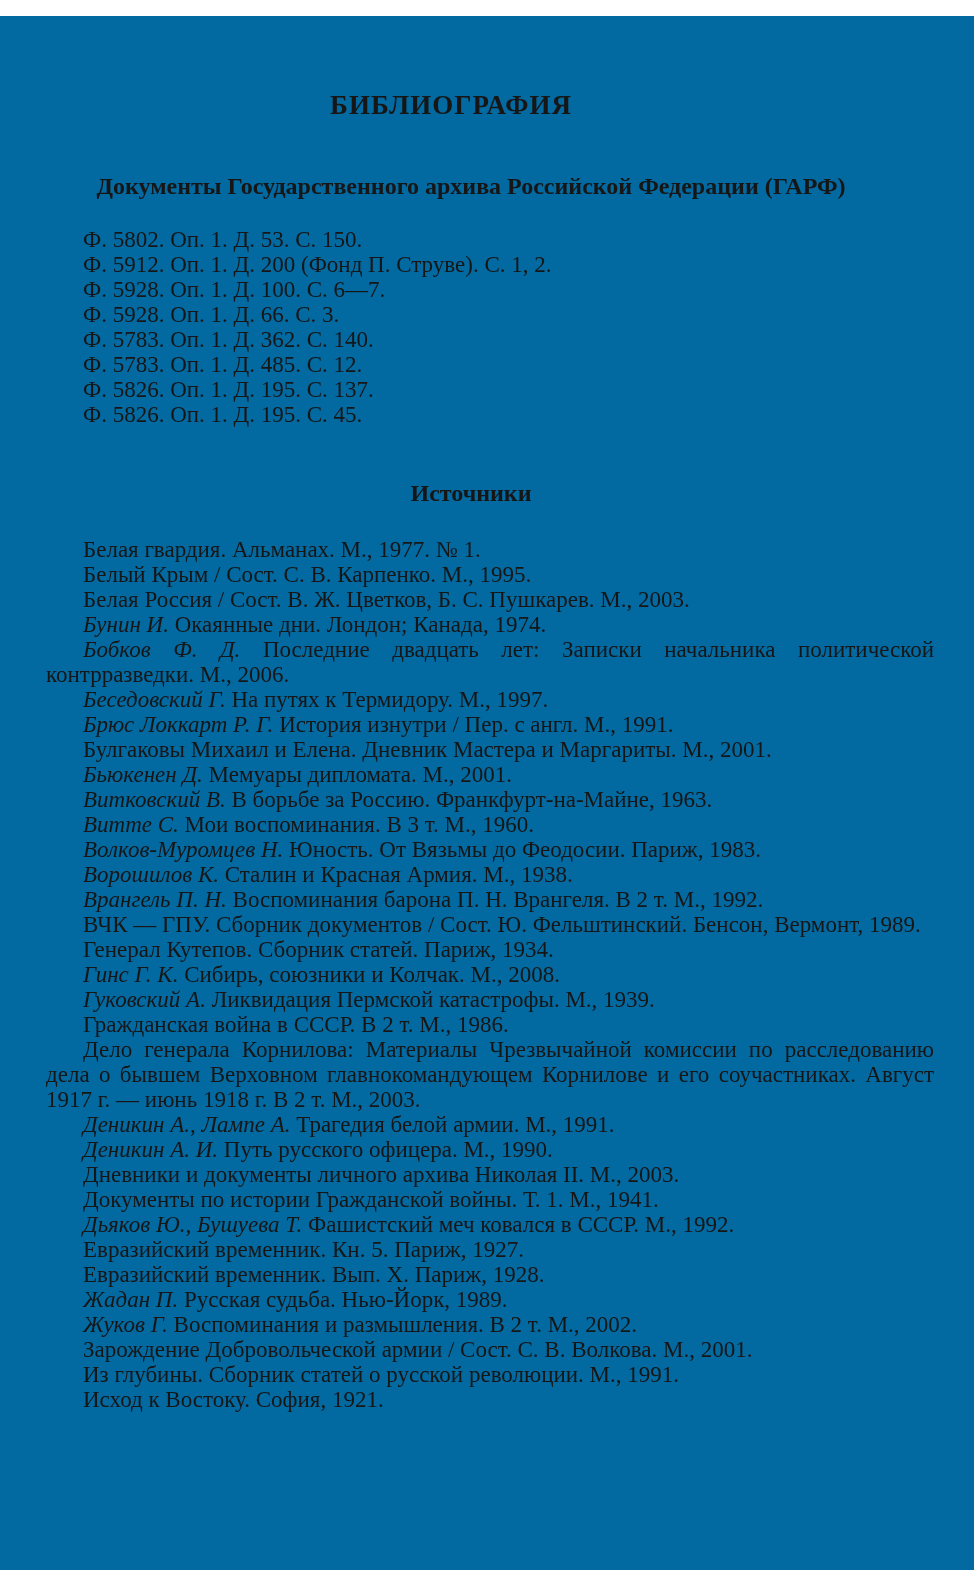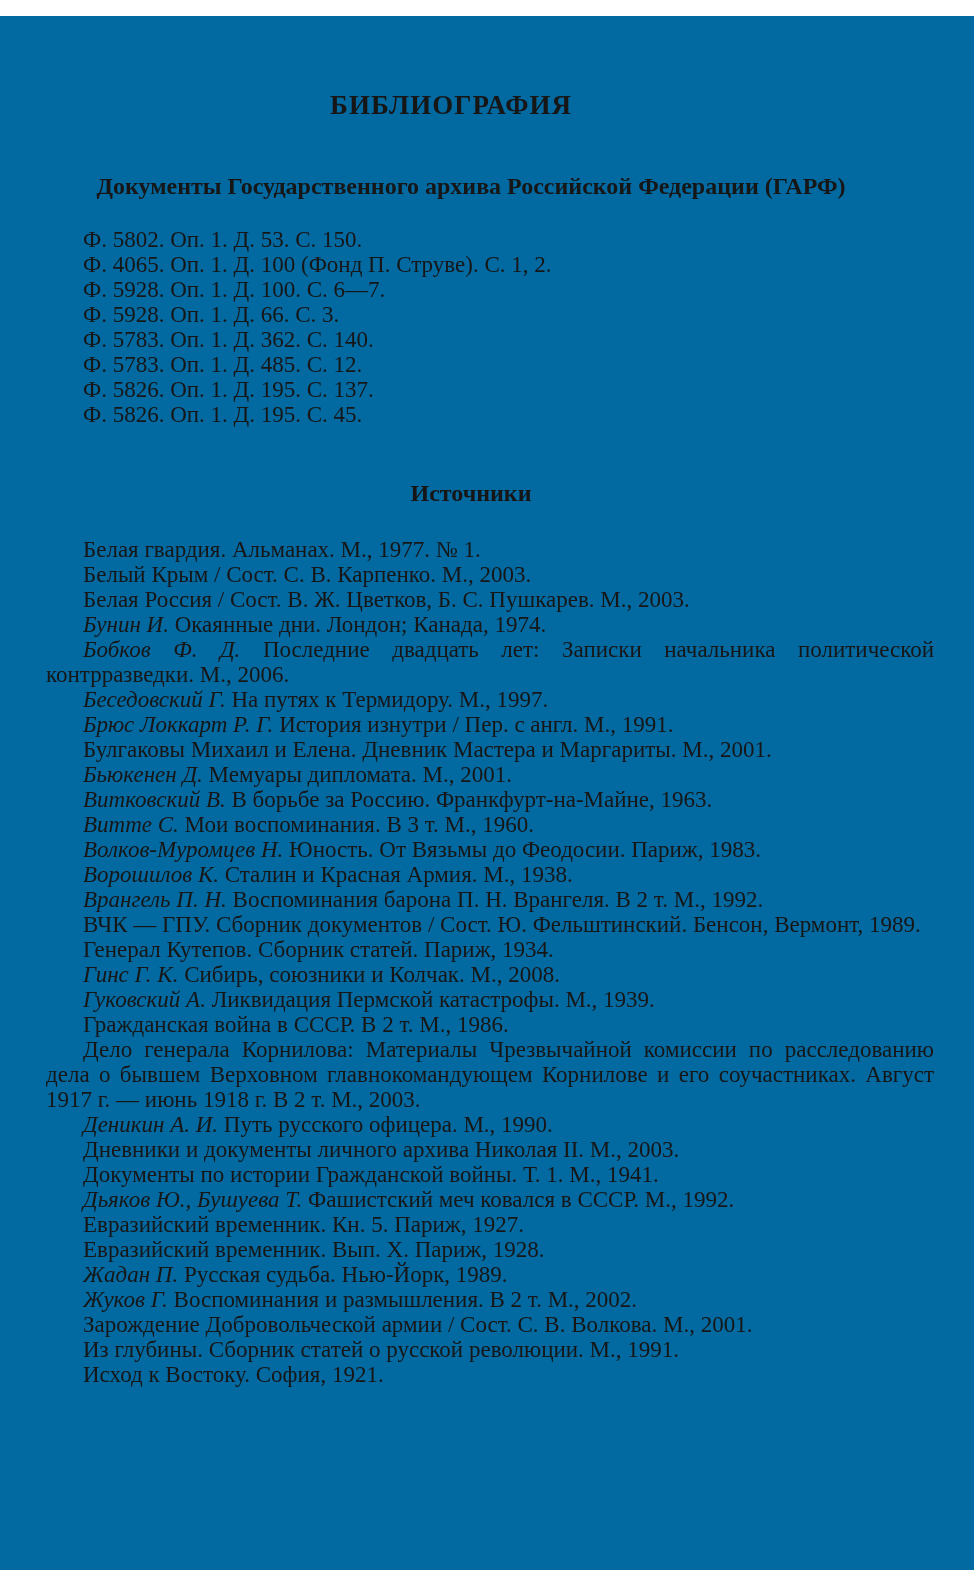--- a/index.html
+++ b/index.html
@@ -65,52 +65,53 @@
 <body>
 
 <div class="page">
 
   <h1 class="title">БИБЛИОГРАФИЯ</h1>
 
   <h2 class="section-heading heading-archive">Документы Государственного архива Российской Федерации (ГАРФ)</h2>
 
   <div class="entries archive-list">
       <p class="entry">Ф. 5802. Оп. 1. Д. 53. С. 150.</p>
-      <p class="entry">Ф. 4065. Оп. 1. Д. 100 (Фонд П. Струве). С. 1, 2.</p>
+      <p class="entry">Ф. 5912. Оп. 1. Д. 200 (Фонд П. Струве). С. 1, 2.</p>
       <p class="entry">Ф. 5928. Оп. 1. Д. 100. С. 6—7.</p>
       <p class="entry">Ф. 5928. Оп. 1. Д. 66. С. 3.</p>
       <p class="entry">Ф. 5783. Оп. 1. Д. 362. С. 140.</p>
       <p class="entry">Ф. 5783. Оп. 1. Д. 485. С. 12.</p>
       <p class="entry">Ф. 5826. Оп. 1. Д. 195. С. 137.</p>
       <p class="entry">Ф. 5826. Оп. 1. Д. 195. С. 45.</p>
     </div>
 
   <h2 class="section-heading heading-sources">Источники</h2>
 
   <div class="entries source-list">
       <p class="entry">Белая гвардия. Альманах. М., 1977. № 1.</p>
-      <p class="entry">Белый Крым / Сост. С. В. Карпенко. М., 2003.</p>
+      <p class="entry">Белый Крым / Сост. С. В. Карпенко. М., 1995.</p>
       <p class="entry">Белая Россия / Сост. В. Ж. Цветков, Б. С. Пушкарев. М., 2003.</p>
       <p class="entry"><i>Бунин И.</i> Окаянные дни. Лондон; Канада, 1974.</p>
       <p class="entry"><i>Бобков Ф. Д.</i> Последние двадцать лет: Записки начальника политической контрразведки. М., 2006.</p>
       <p class="entry"><i>Беседовский Г.</i> На путях к Термидору. М., 1997.</p>
       <p class="entry"><i>Брюс Локкарт Р. Г.</i> История изнутри / Пер. с англ. М., 1991.</p>
       <p class="entry">Булгаковы Михаил и Елена. Дневник Мастера и Маргариты. М., 2001.</p>
       <p class="entry"><i>Бьюкенен Д.</i> Мемуары дипломата. М., 2001.</p>
       <p class="entry"><i>Витковский В.</i> В борьбе за Россию. Франкфурт-на-Майне, 1963.</p>
       <p class="entry"><i>Витте С.</i> Мои воспоминания. В 3 т. М., 1960.</p>
       <p class="entry"><i>Волков-Муромцев Н.</i> Юность. От Вязьмы до Феодосии. Париж, 1983.</p>
       <p class="entry"><i>Ворошилов К.</i> Сталин и Красная Армия. М., 1938.</p>
       <p class="entry"><i>Врангель П. Н.</i> Воспоминания барона П. Н. Врангеля. В 2 т. М., 1992.</p>
       <p class="entry">ВЧК — ГПУ. Сборник документов / Сост. Ю. Фельштинский. Бенсон, Вермонт, 1989.</p>
       <p class="entry">Генерал Кутепов. Сборник статей. Париж, 1934.</p>
       <p class="entry"><i>Гинс Г. К.</i> Сибирь, союзники и Колчак. М., 2008.</p>
       <p class="entry"><i>Гуковский А.</i> Ликвидация Пермской катастрофы. М., 1939.</p>
       <p class="entry">Гражданская война в СССР. В 2 т. М., 1986.</p>
       <p class="entry">Дело генерала Корнилова: Материалы Чрезвычайной комиссии по расследованию дела о бывшем Верховном главнокомандующем Корнилове и его соучастниках. Август 1917 г. — июнь 1918 г. В 2 т. М., 2003.</p>
+      <p class="entry"><i>Деникин А., Лампе А.</i> Трагедия белой армии. М., 1991.</p>
       <p class="entry"><i>Деникин А. И.</i> Путь русского офицера. М., 1990.</p>
       <p class="entry">Дневники и документы личного архива Николая II. М., 2003.</p>
       <p class="entry">Документы по истории Гражданской войны. Т. 1. М., 1941.</p>
       <p class="entry"><i>Дьяков Ю., Бушуева Т.</i> Фашистский меч ковался в СССР. М., 1992.</p>
       <p class="entry">Евразийский временник. Кн. 5. Париж, 1927.</p>
       <p class="entry">Евразийский временник. Вып. X. Париж, 1928.</p>
       <p class="entry"><i>Жадан П.</i> Русская судьба. Нью-Йорк, 1989.</p>
       <p class="entry"><i>Жуков Г.</i> Воспоминания и размышления. В 2 т. М., 2002.</p>
       <p class="entry">Зарождение Добровольческой армии / Сост. С. В. Волкова. М., 2001.</p>
       <p class="entry">Из глубины. Сборник статей о русской революции. М., 1991.</p>

